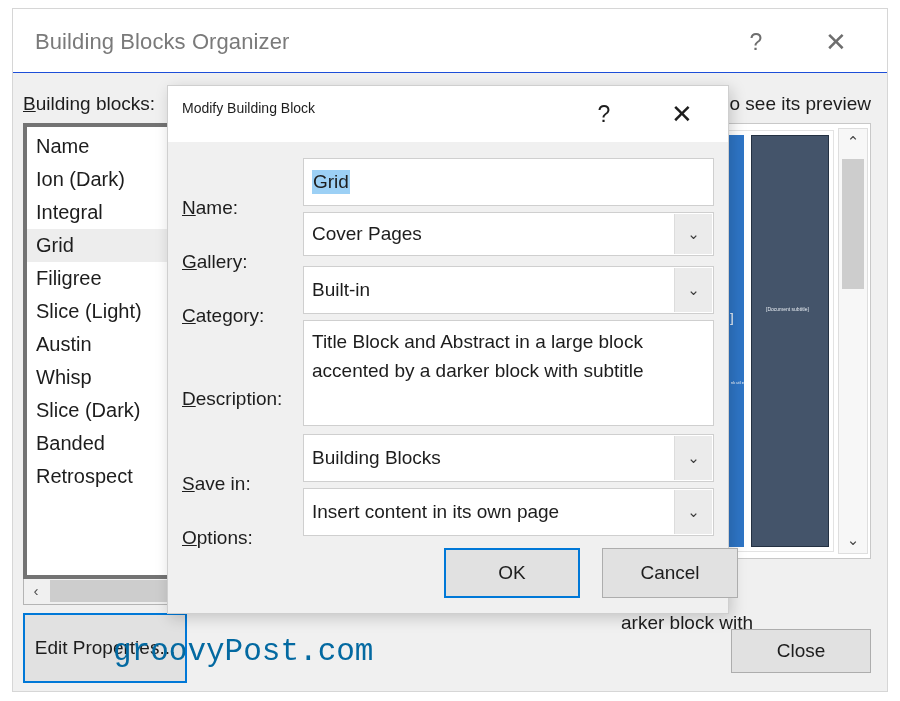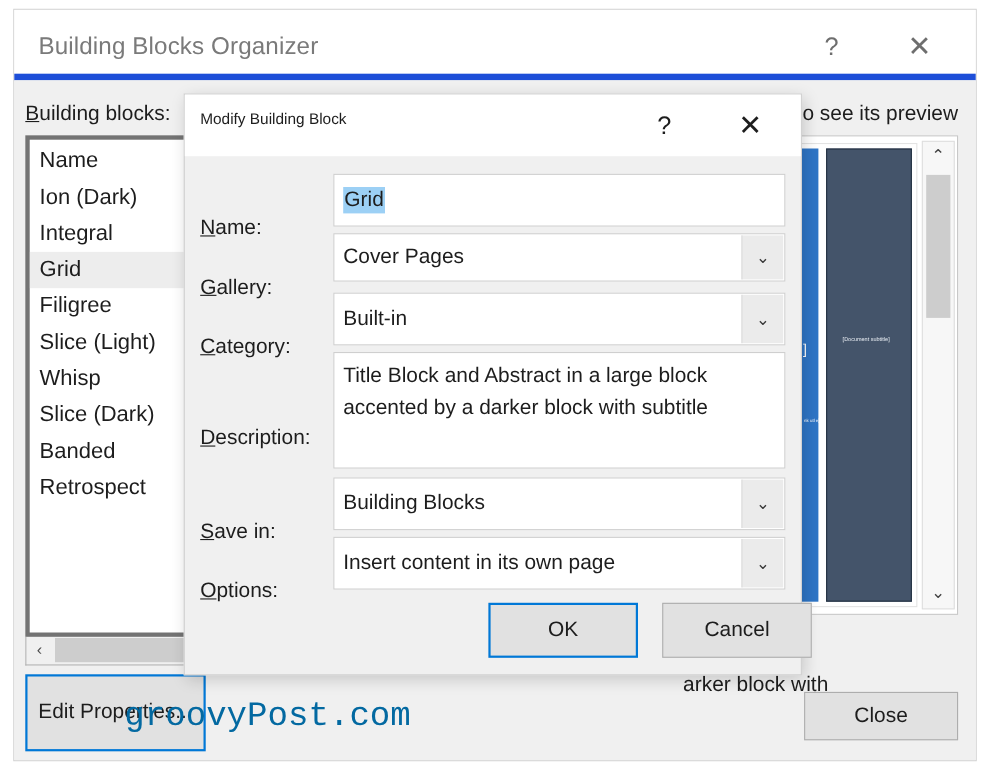--- a/index.html
+++ b/index.html
@@ -26,21 +26,21 @@
     border: 1px solid #d6d6d6;
     box-sizing: border-box;
     box-shadow: 0 0 0 1px #fbfbfb inset;
   }
   #organizer-titlebar {
     position: absolute;
     left: 0; top: 0;
     right: 0;
     height: 64px;
     background: #ffffff;
-    border-bottom: 6px solid #1d4ed8;
+    border-bottom: 1px solid #1d4ed8;
     box-sizing: border-box;
   }
   #organizer-title {
     position: absolute;
     left: 22px;
     top: 20px;
     font-size: 22px;
     color: #7a7a7a;
     letter-spacing: 0.1px;
     white-space: nowrap;
@@ -482,20 +482,21 @@
     <div id="preview-hint">o see its preview</div>
 
     <div id="bb-listbox">
       <ul id="bb-list">
         <li>Name</li>
         <li>Ion (Dark)</li>
         <li>Integral</li>
         <li class="selected">Grid</li>
         <li>Filigree</li>
         <li>Slice (Light)</li>
+        <li>Austin</li>
         <li>Whisp</li>
         <li>Slice (Dark)</li>
         <li>Banded</li>
         <li>Retrospect</li>
       </ul>
       <div id="bb-vscroll">
         <div id="bb-vthumb"></div>
       </div>
     </div>
 

